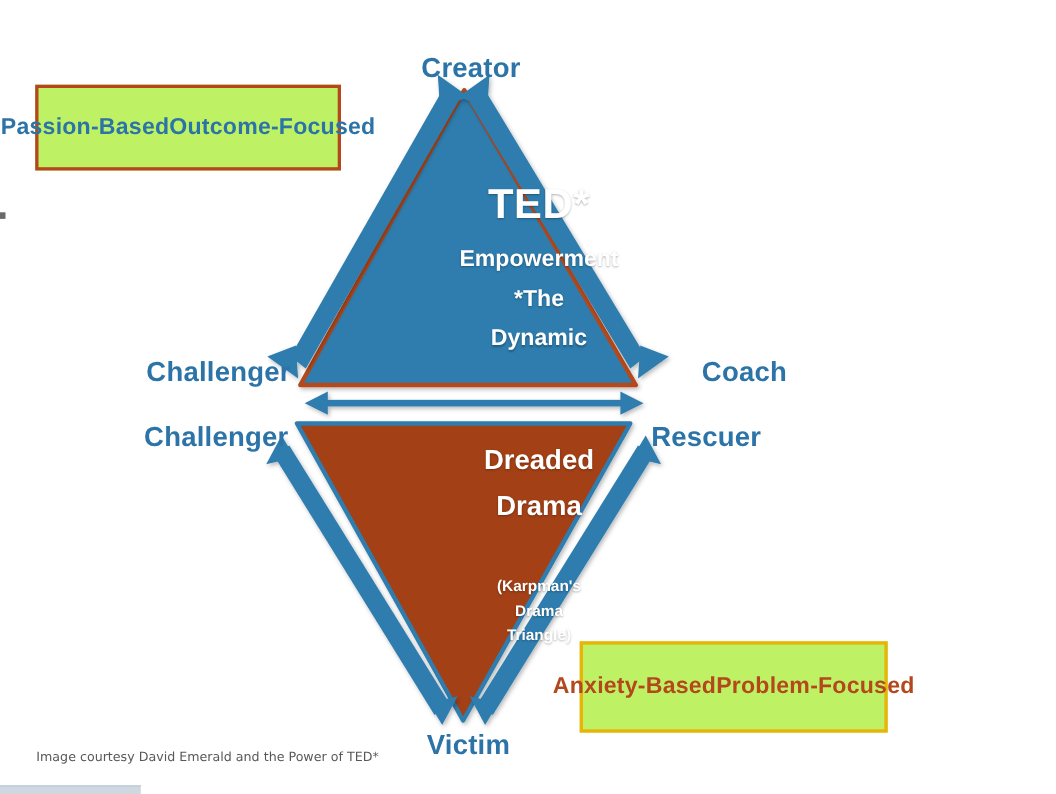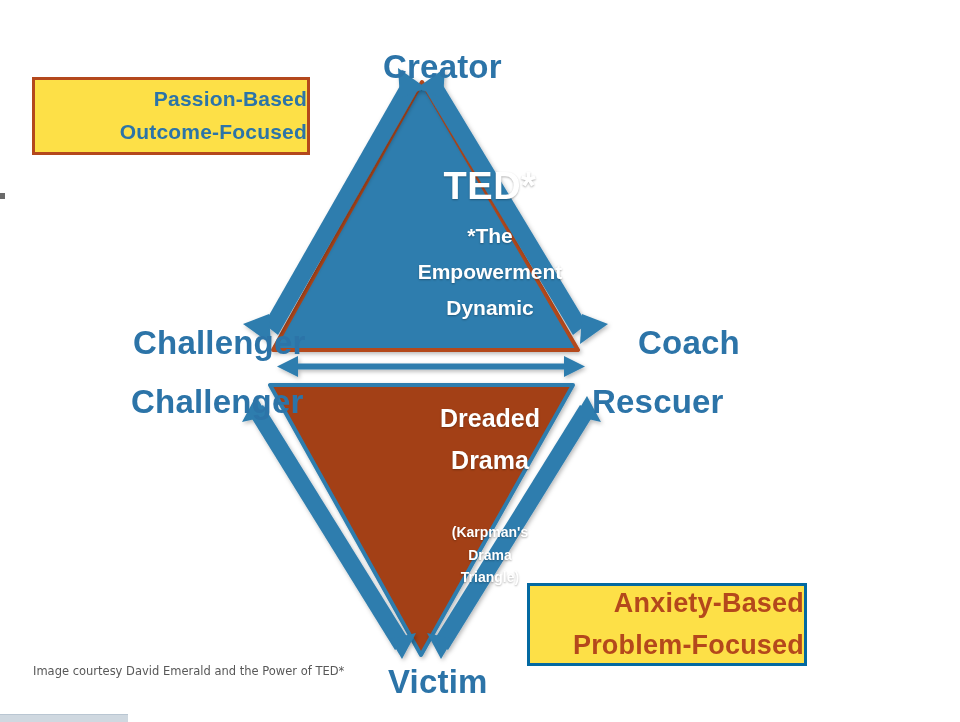--- a/index.html
+++ b/index.html
@@ -23,54 +23,54 @@
     left: 0;
     top: 0;
     width: 960px;
     height: 722px;
   }
 
   
   .callout {
     position: absolute;
     box-sizing: border-box;
-    background: #fde047;
+    background: #bef264;
     display: flex;
-    flex-direction: column;
-    align-items: flex-end;
+    flex-direction: row;
+    align-items: center;
     justify-content: center;
     line-height: 1.55;
     font-weight: bold;
     letter-spacing: 0.2px;
   }
   #callout-top-left {
     left: 32px;
     top: 77px;
     width: 278px;
     height: 78px;
     border: 3px solid #b4481c;
     color: #2c74a8;
     font-size: 21px;
   }
   #callout-bottom-right {
     left: 527px;
     top: 583px;
     width: 280px;
     height: 83px;
-    border: 3px solid #0369a1;
+    border: 3px solid #eab308;
     color: #b4481c;
-    font-size: 27px;
+    font-size: 21px;
   }
   .callout .line { white-space: nowrap; }
 
   
   .role-label {
     position: absolute;
     color: #2c74a8;
-    font-size: 33px;
+    font-size: 25px;
     font-weight: bold;
     white-space: nowrap;
     letter-spacing: 0.2px;
   }
   #role-creator   { left: 383px; top: 48px;  }
   #role-challenger{ left: 133px; top: 324px; text-align: right; }
   #role-coach     { left: 592px; top: 324px; margin-left: 46px; }
   #role-persecutor{ left: 131px; top: 383px; }
   #role-rescuer   { left: 592px; top: 383px; }
   #role-victim    { left: 388px; top: 663px; }
@@ -117,21 +117,21 @@
   
   #credit {
     position: absolute;
     left: 33px;
     top: 663px;
     color: #585858;
     font-size: 11.5px;
     line-height: 1.45;
     font-family: "DejaVu Sans", sans-serif;
   }
-  #credit .cl { display: block; white-space: nowrap; }
+  #credit .cl { display: block; white-space: nowrap; margin-top: 17px; }
 
   
   #left-edge-mark {
     position: absolute;
     left: 0px;
     top: 193px;
     width: 5px;
     height: 6px;
     background: #6a6a6a;
   }
@@ -195,22 +195,22 @@
         <polygon points="580,405 594,414 448,650 434,640"></polygon>
         <polygon points="587,396 601,422 575,416"></polygon>
         <polygon points="441,659 427,633 453,639"></polygon>
       </g>
 
     </g>
   </svg>
 
   <div class="tri-text" id="ted-title">TED*</div>
   <div class="tri-text" id="ted-sub">
+    <span class="tl">Empowerment</span>
     <span class="tl">*The</span>
-    <span class="tl">Empowerment</span>
     <span class="tl">Dynamic</span>
   </div>
 
   <div class="tri-text" id="ddt-title">
     <span class="tl">Dreaded</span>
     <span class="tl">Drama</span>
   </div>
   <div class="tri-text" id="ddt-sub">
     <span class="tl">(Karpman's</span>
     <span class="tl">Drama</span>

